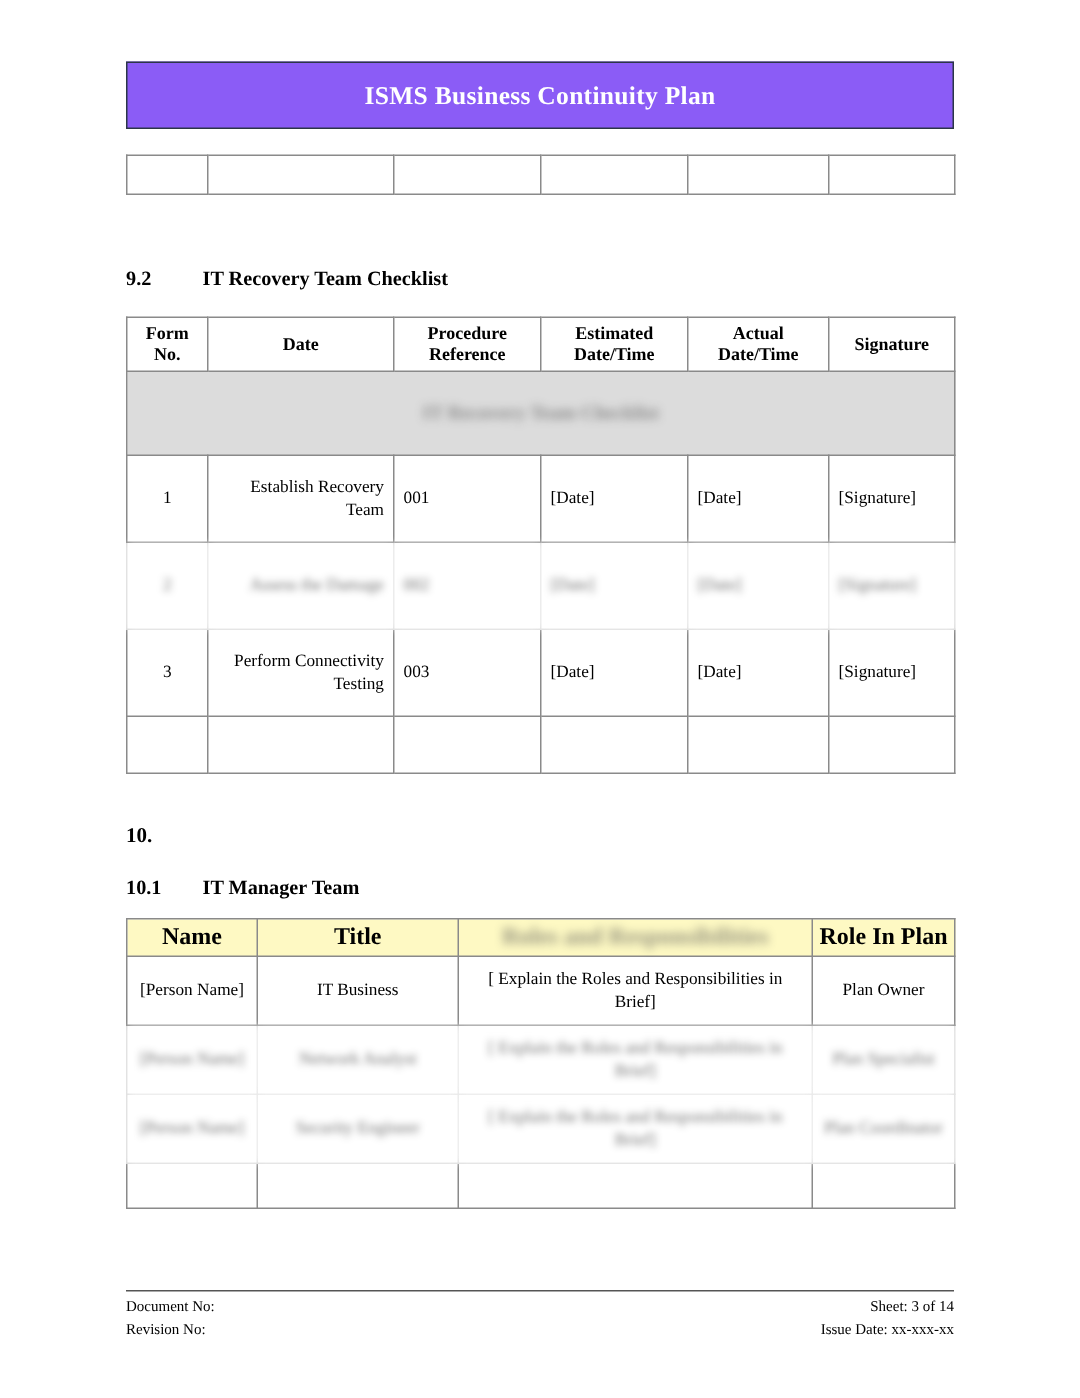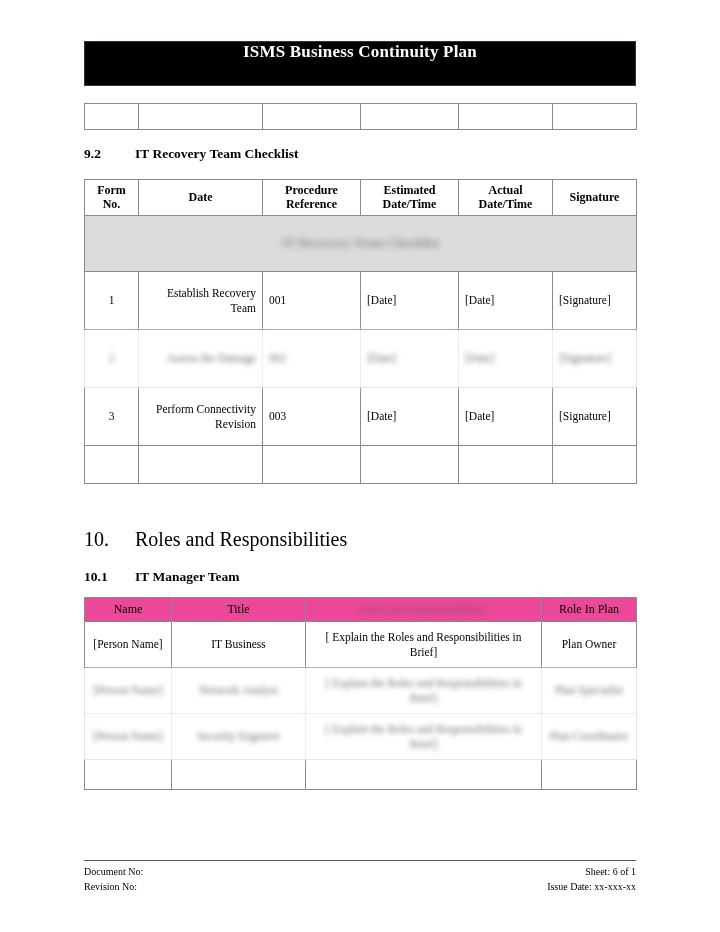--- a/index.html
+++ b/index.html
@@ -29,24 +29,24 @@
     position: absolute;
     left: 84px;
     top: 0;
     width: 552px;
   }
 
   
   .title-banner {
     margin-top: 41px;
     height: 45px;
-    background: #000000;
+    background: #8b5cf6;
     border: 1px solid #2b3648;
     display: flex;
-    align-items: flex-start;
+    align-items: center;
     justify-content: center;
   }
   .title-banner .title-text {
     color: #ffffff;
     font-size: 17px;
     font-weight: bold;
     letter-spacing: 0.2px;
     font-family: "Liberation Serif", "DejaVu Serif", serif;
   }
 
@@ -68,31 +68,31 @@
   
   .strip-table {
     margin-top: 17px;
   }
   .strip-table td {
     height: 26px;
   }
 
   
   .h2 {
-    margin-top: 16px;
+    margin-top: 48px;
     font-size: 13.5px;
     font-weight: bold;
     display: flex;
   }
   .h2 .num { width: 51px; flex: 0 0 51px; }
 
   .h1 {
-    margin-top: 44px;
-    font-size: 20px;
-    font-weight: normal;
+    margin-top: 34px;
+    font-size: 14px;
+    font-weight: bold;
     display: flex;
   }
   .h1 .num { width: 51px; flex: 0 0 51px; }
 
   .h3 {
     margin-top: 18px;
     font-size: 13.5px;
     font-weight: bold;
     display: flex;
   }
@@ -130,24 +130,24 @@
   .checklist-table td.c-est  { text-align: left; }
   .checklist-table td.c-act  { text-align: left; }
   .checklist-table td.c-sig  { text-align: left; }
   .checklist-table tr.empty-row td { height: 38px; }
 
   
   .roles-table {
     margin-top: 12px;
   }
   .roles-table thead th {
-    background: #ec4899;
-    font-weight: normal;
+    background: #fef9c3;
+    font-weight: bold;
     text-align: center;
-    font-size: 12px;
+    font-size: 16px;
     height: 24px;
     padding: 3px 4px;
   }
   .roles-table tbody td {
     text-align: center;
     font-size: 11.5px;
     line-height: 1.3;
     height: 46px;
     padding: 5px 6px;
   }
@@ -274,40 +274,39 @@
         <tr class="blurred-row">
           <td class="c-form blurred">2</td>
           <td class="c-task blurred">Assess the Damage</td>
           <td class="c-proc blurred">002</td>
           <td class="c-est blurred">[Date]</td>
           <td class="c-act blurred">[Date]</td>
           <td class="c-sig blurred">[Signature]</td>
         </tr>
         <tr>
           <td class="c-form">3</td>
-          <td class="c-task">Perform Connectivity Revision</td>
+          <td class="c-task">Perform Connectivity Testing</td>
           <td class="c-proc">003</td>
           <td class="c-est">[Date]</td>
           <td class="c-act">[Date]</td>
           <td class="c-sig">[Signature]</td>
         </tr>
         <tr class="empty-row">
           <td class="c-form"></td>
           <td class="c-task"></td>
           <td class="c-proc"></td>
           <td class="c-est"></td>
           <td class="c-act"></td>
           <td class="c-sig"></td>
         </tr>
       </tbody>
     </table>
 
     <div class="h1">
       <span class="num">10.</span>
-      <span>Roles and Responsibilities</span>
     </div>
 
     <div class="h3">
       <span class="num">10.1</span>
       <span>IT Manager Team</span>
     </div>
 
     <table class="roles-table">
       <colgroup>
         <col style="width:87px">
@@ -354,17 +353,17 @@
     </table>
 
   </div>
 
   <div class="footer">
     <div class="left">
       <div>Document No:</div>
       <div>Revision No:</div>
     </div>
     <div class="right">
-      <div>Sheet: 6 of 1</div>
+      <div>Sheet: 3 of 14</div>
       <div>Issue Date: xx-xxx-xx</div>
     </div>
   </div>
 </div>
 
 </body></html>

